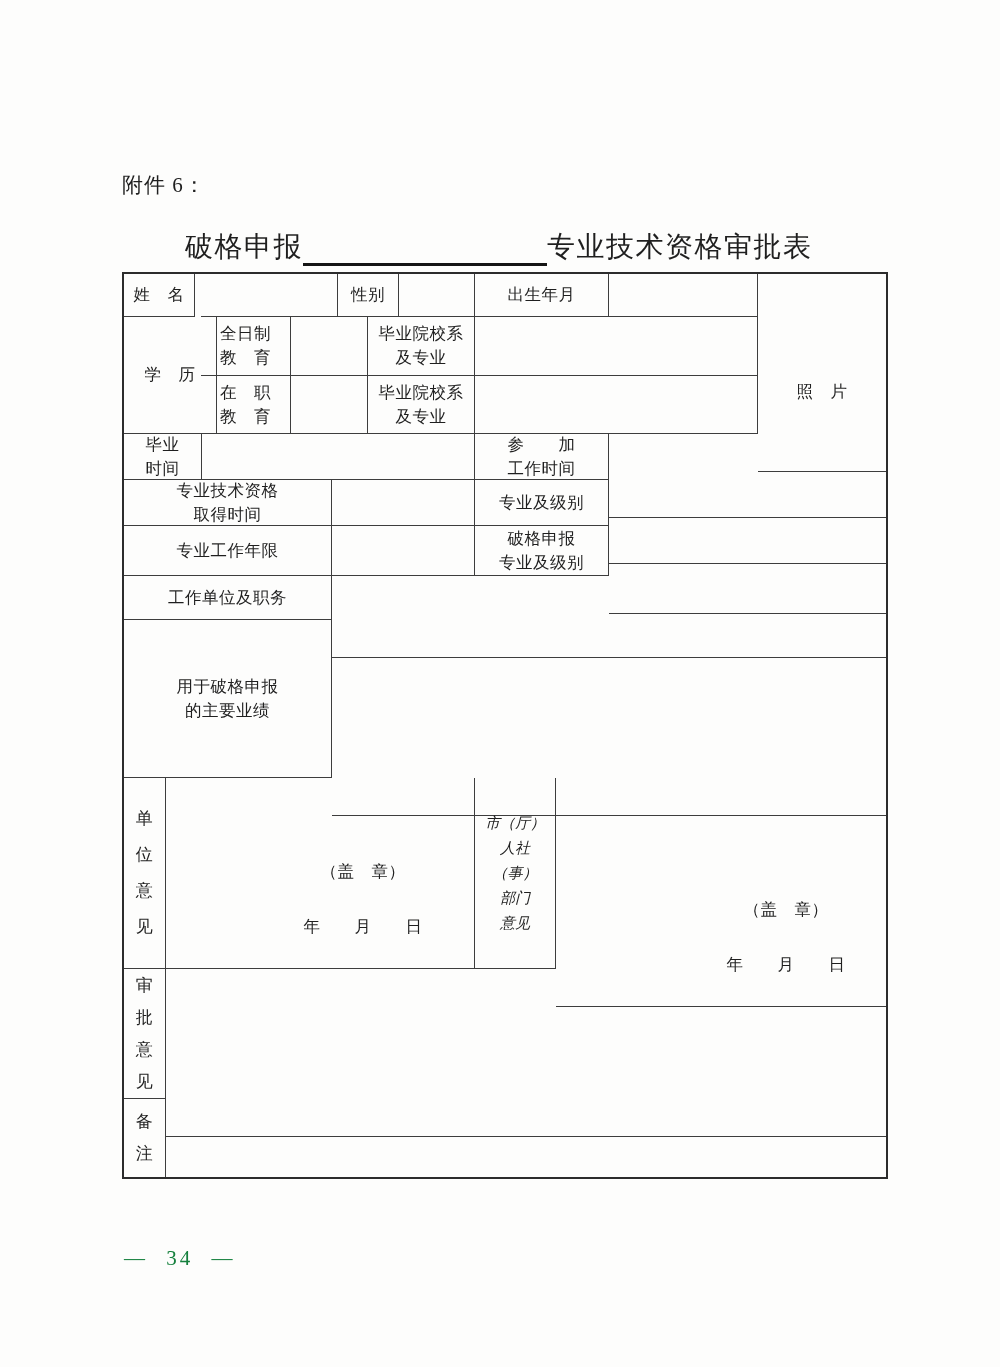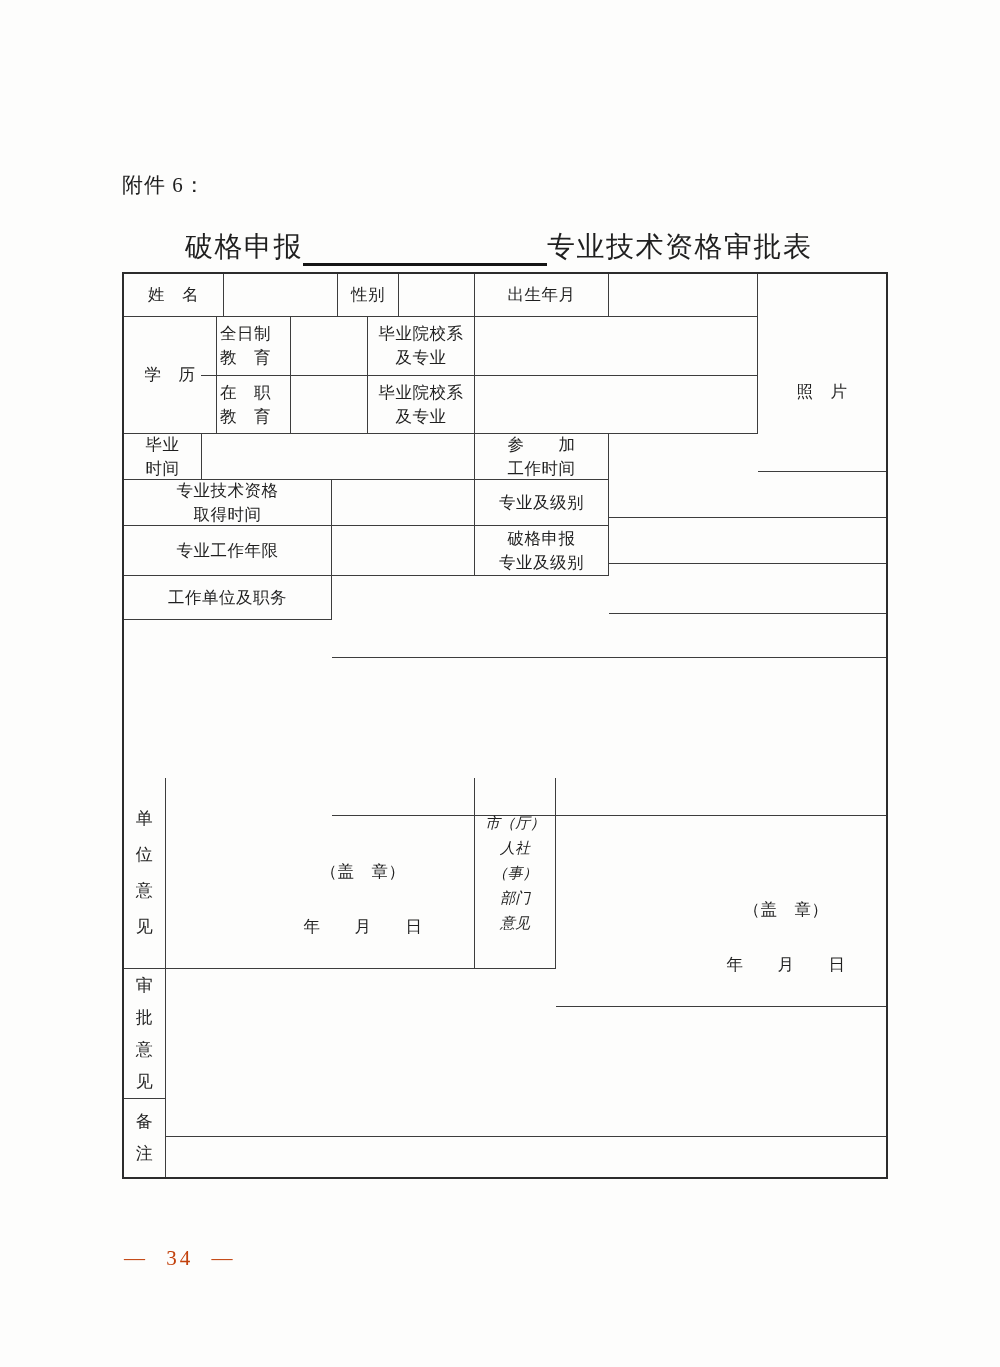--- a/index.html
+++ b/index.html
@@ -49,36 +49,36 @@
   .cell.vert-tight{line-height:25px;font-size:15px;letter-spacing:0;font-style:italic;}
   .cell.vert-mid{line-height:32px;font-size:17px;}
   .stamp-block{
     position:absolute;bottom:8px;width:200px;
     text-align:center;font-size:16.5px;line-height:22px;
   }
   .stamp-block .stamp-row{display:block;}
   .stamp-block .date-row{display:block;margin-top:11px;}
   .page-number{
     position:absolute;left:124px;top:1246px;
-    font-size:21px;color:#c2410c;
+    font-size:21px;color:#15803d;
     letter-spacing:3px;word-spacing:10px;
   }
 </style>
 </head>
 <body>
 
 <div class="attachment">附件 6：</div>
 
 <div class="title-line">
   <span>破格申报</span><span class="title-blank"></span><span>专业技术资格审批表</span>
 </div>
 
 <div class="form-table">
 
-  <div class="cell" style="left:0;top:0;width:100px;height:43px">姓　名</div>
+  <div class="cell" style="left:0;top:0;width:71px;height:43px">姓　名</div>
   <div class="cell" style="left:77px;top:0;width:137px;height:43px"></div>
   <div class="cell" style="left:214px;top:0;width:61px;height:43px">性别</div>
   <div class="cell" style="left:275px;top:0;width:76px;height:43px"></div>
   <div class="cell" style="left:351px;top:0;width:134px;height:43px">出生年月</div>
   <div class="cell" style="left:485px;top:0;width:149px;height:43px"></div>
   <div class="cell no-r" style="left:634px;top:0;width:128px;height:160px">照　片</div>
 
   <div class="cell" style="left:0;top:43px;width:93px;height:117px">学　历</div>
   <div class="cell" style="left:77px;top:43px;width:90px;height:59px">全日制
 教　育</div>
@@ -108,20 +108,22 @@
 
   <div class="cell" style="left:0;top:252px;width:208px;height:50px">专业工作年限</div>
   <div class="cell" style="left:208px;top:252px;width:143px;height:50px"></div>
   <div class="cell" style="left:351px;top:252px;width:134px;height:50px">破格申报
 专业及级别</div>
   <div class="cell no-r" style="left:485px;top:252px;width:277px;height:50px"></div>
 
   <div class="cell" style="left:0;top:302px;width:208px;height:44px">工作单位及职务</div>
   <div class="cell no-r" style="left:208px;top:302px;width:554px;height:44px"></div>
 
+  <div class="cell" style="left:0;top:346px;width:208px;height:158px">用于破格申报
+的主要业绩</div>
   <div class="cell no-r" style="left:208px;top:346px;width:554px;height:158px"></div>
 
   <div class="cell vert" style="left:0;top:504px;width:42px;height:191px">单
 位
 意
 见</div>
   <div class="cell" style="left:42px;top:504px;width:309px;height:191px">
     <div class="stamp-block" style="left:97px">
       <span class="stamp-row">（盖　章）</span>
       <span class="date-row">年　　月　　日</span>

